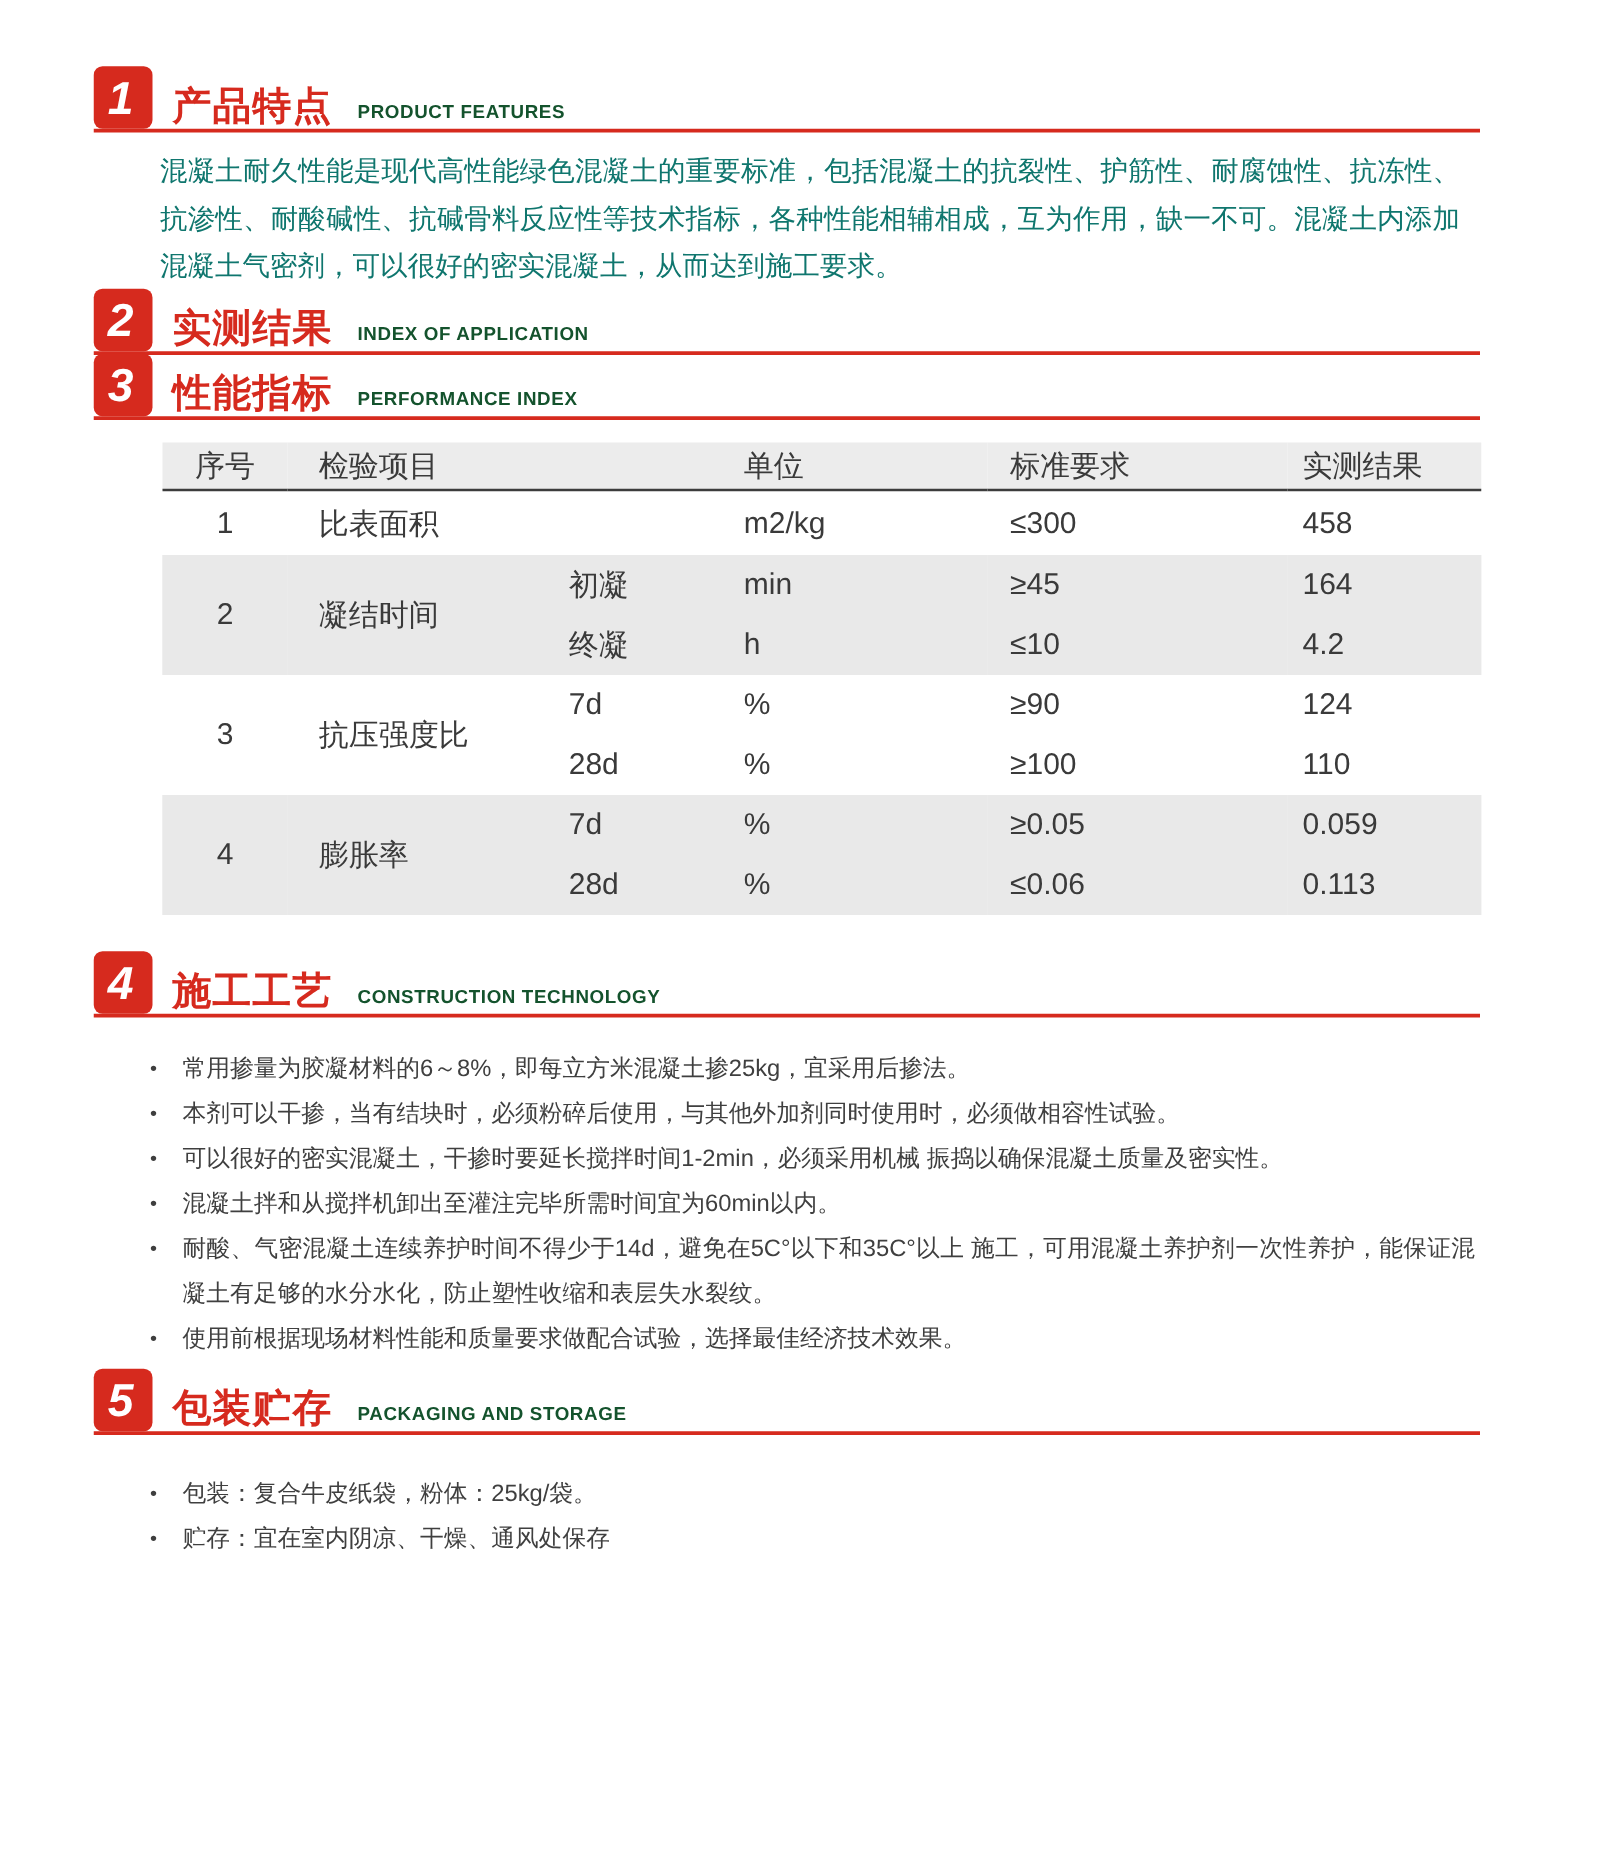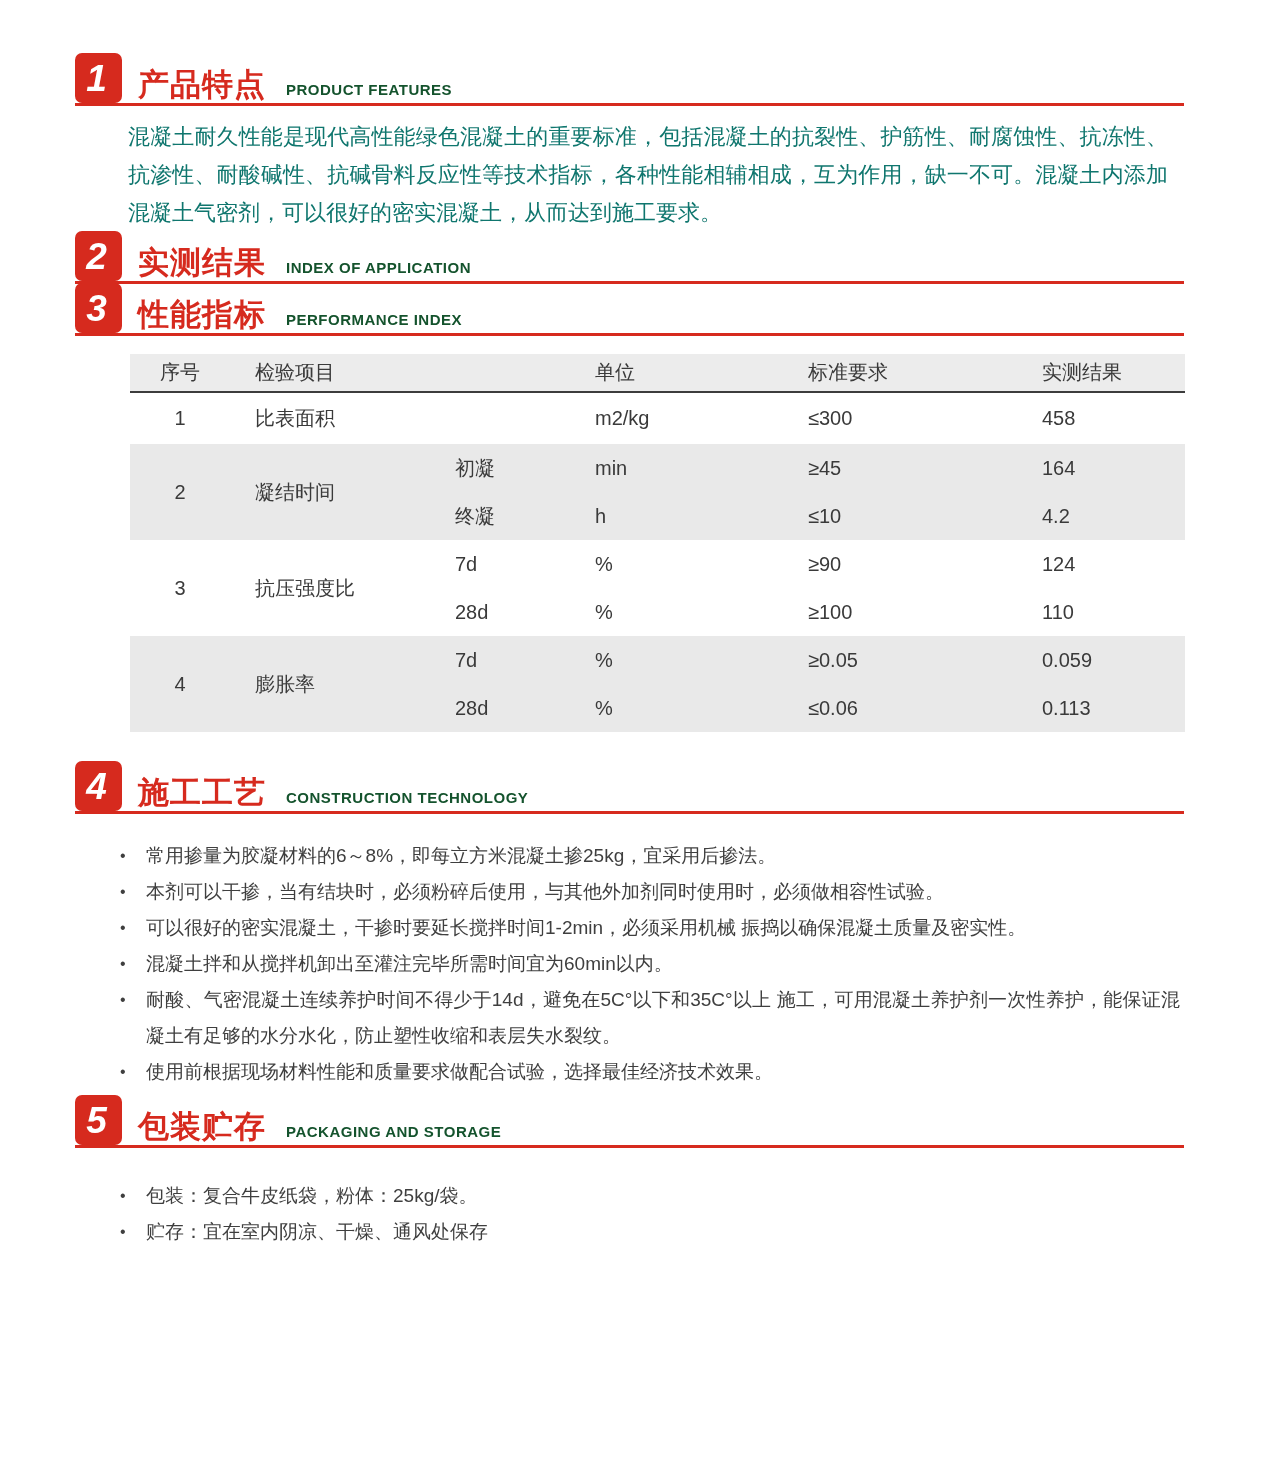--- a/index.html
+++ b/index.html
@@ -42,21 +42,21 @@
   .para {
     margin:12px 112px 0 128px;
     font-size:22px; line-height:38px;
     text-align:justify; color:#0f766e;
   }
   
   .perf-table {
     margin:18px 0 0 130px;
     width:1055px;
     border-collapse:collapse;
-    font-size:20px; color:#3a3a3a;
+    font-size:24px; color:#3a3a3a;
   }
   .perf-table th, .perf-table td {
     font-weight:normal; text-align:left; vertical-align:middle;
     padding:0;
   }
   .perf-table thead tr { height:38px; background:#ececec; }
   .perf-table thead tr th { border-bottom:2px solid #3c3c3c; }
   .col-no   { width:100px; text-align:center !important; }
   .col-item { width:210px; padding-left:25px !important; }
   .col-sub  { width:140px; padding-left:15px !important; }

